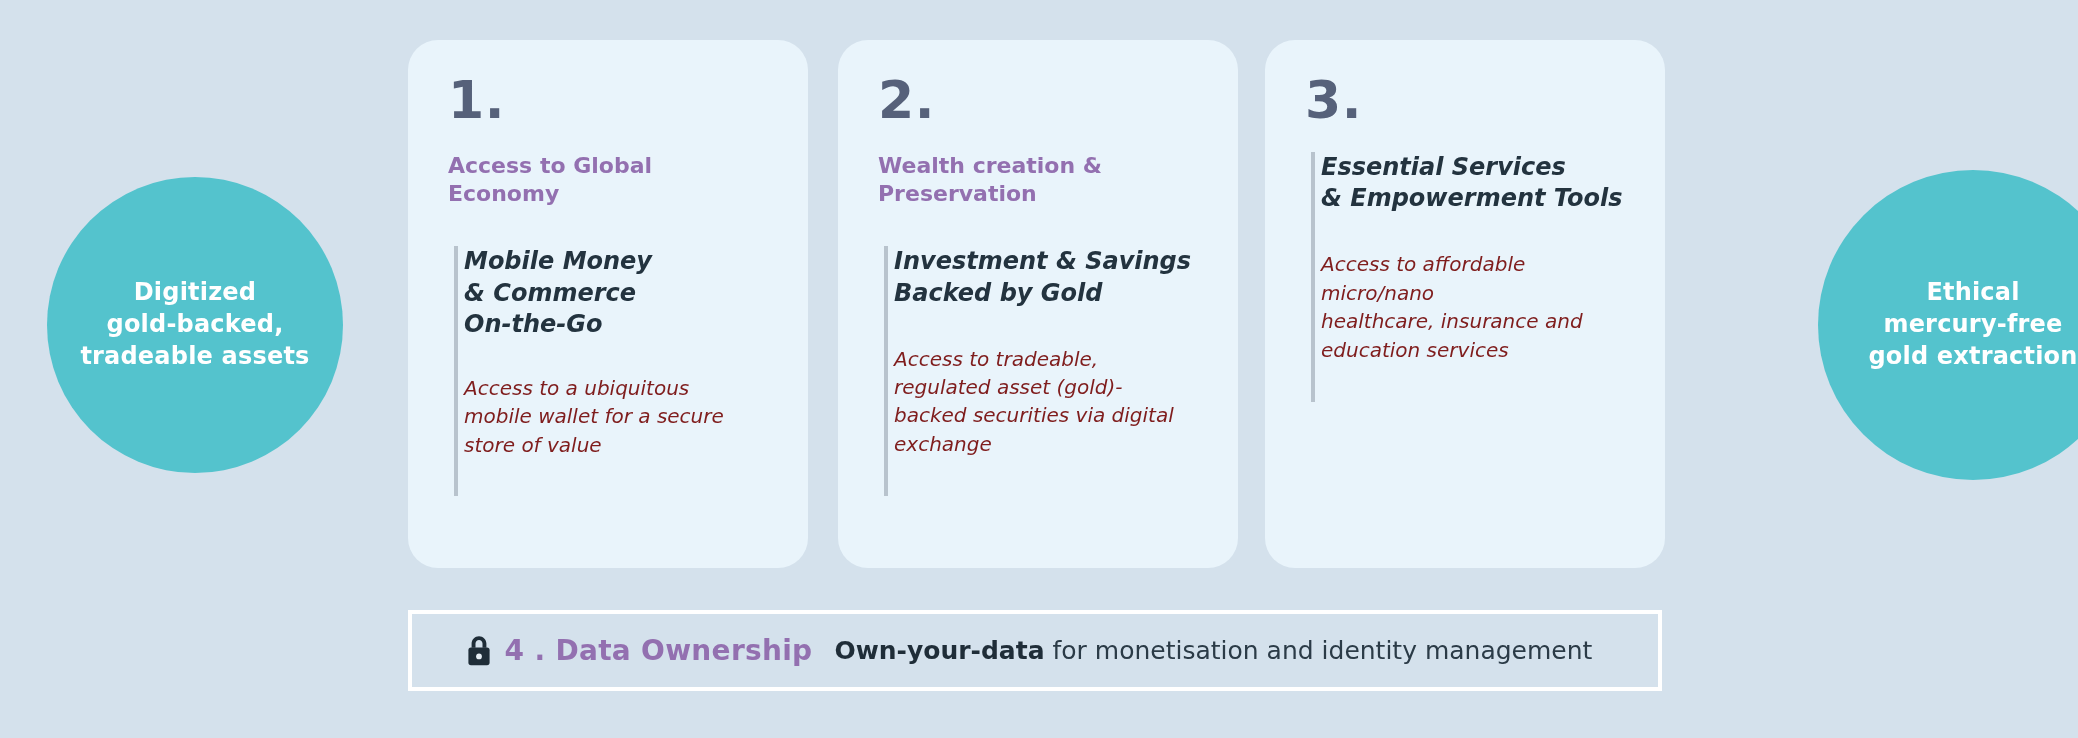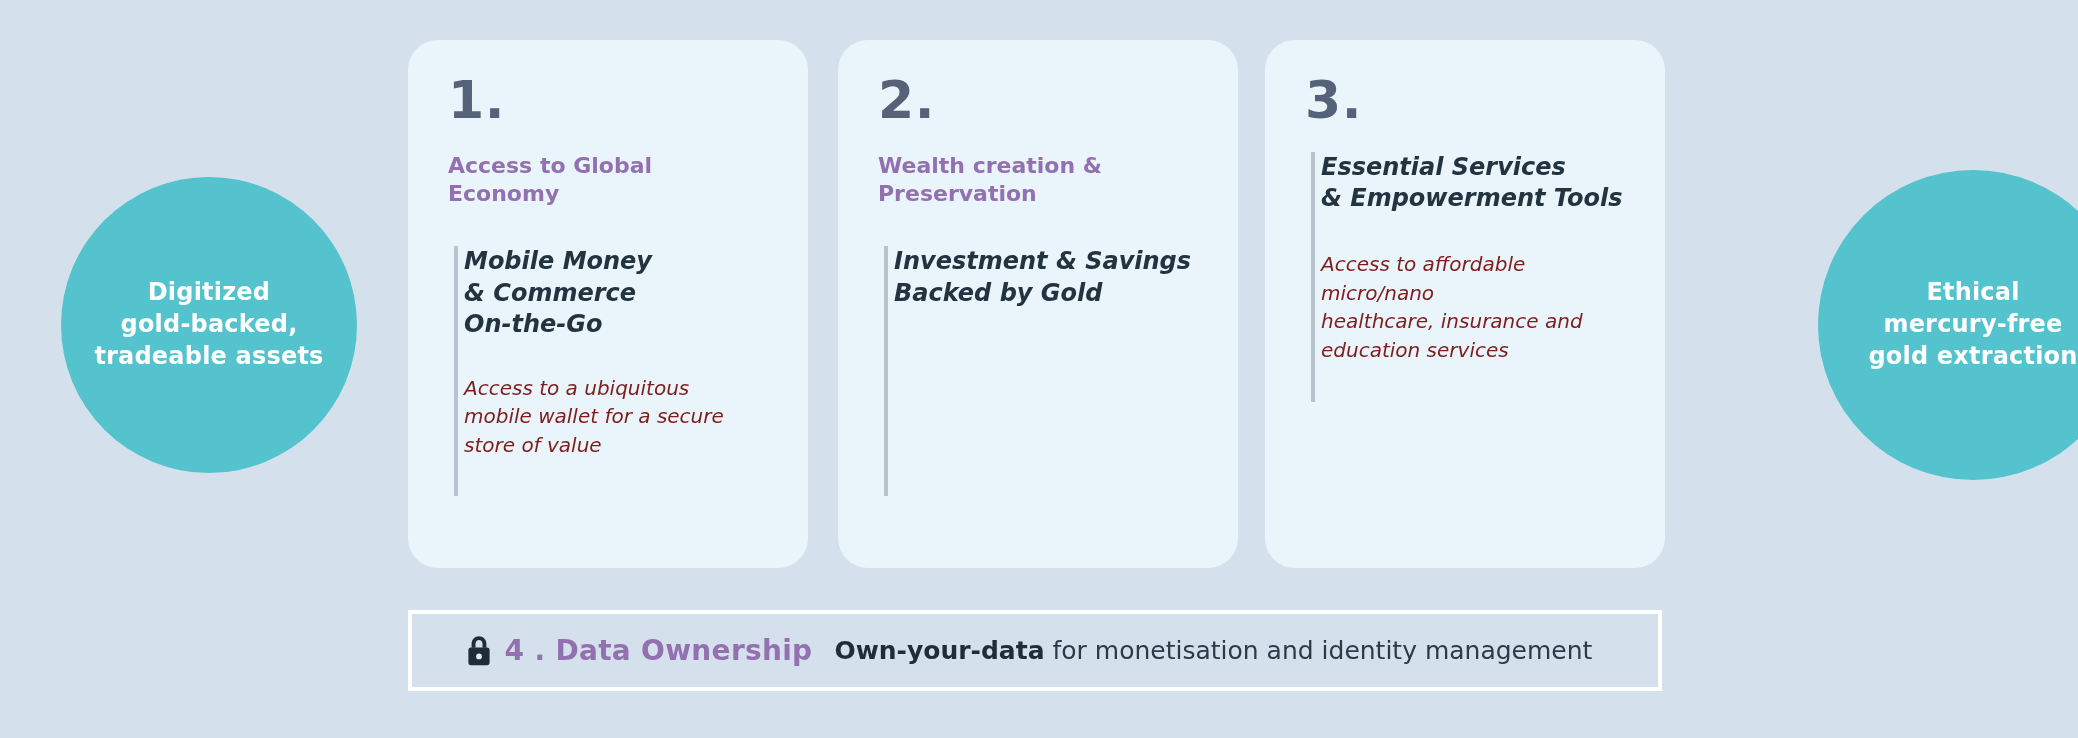--- a/index.html
+++ b/index.html
@@ -35,21 +35,21 @@
   .circle .circle-text {
     color: #ffffff;
     font-weight: bold;
     font-size: 24px;
     line-height: 1.32;
     letter-spacing: 0.2px;
     white-space: pre-line;
     padding: 0 18px;
   }
   #circle-left {
-    left: 61px;
+    left: 47px;
     top: 177px;
     width: 296px;
     height: 296px;
     align-items: center;
   }
   #circle-right {
     left: 1818px;
     top: 170px;
     width: 310px;
     height: 310px;
@@ -186,20 +186,24 @@
     </div>
   </div>
 
   <div id="card-2" class="card">
     <div class="card-number">2.</div>
     <div class="card-title">Wealth creation &amp;
 Preservation</div>
     <div class="card-body">
       <div class="card-subtitle">Investment &amp; Savings
 Backed by Gold</div>
+      <div class="card-desc">Access to tradeable,
+regulated asset (gold)-
+backed securities via digital
+exchange</div>
     </div>
   </div>
 
   <div id="card-3" class="card">
     <div class="card-number">3.</div>
     <div class="card-body">
       <div class="card-subtitle">Essential Services
 &amp; Empowerment Tools</div>
       <div class="card-desc">Access to affordable micro/nano
 healthcare, insurance and

